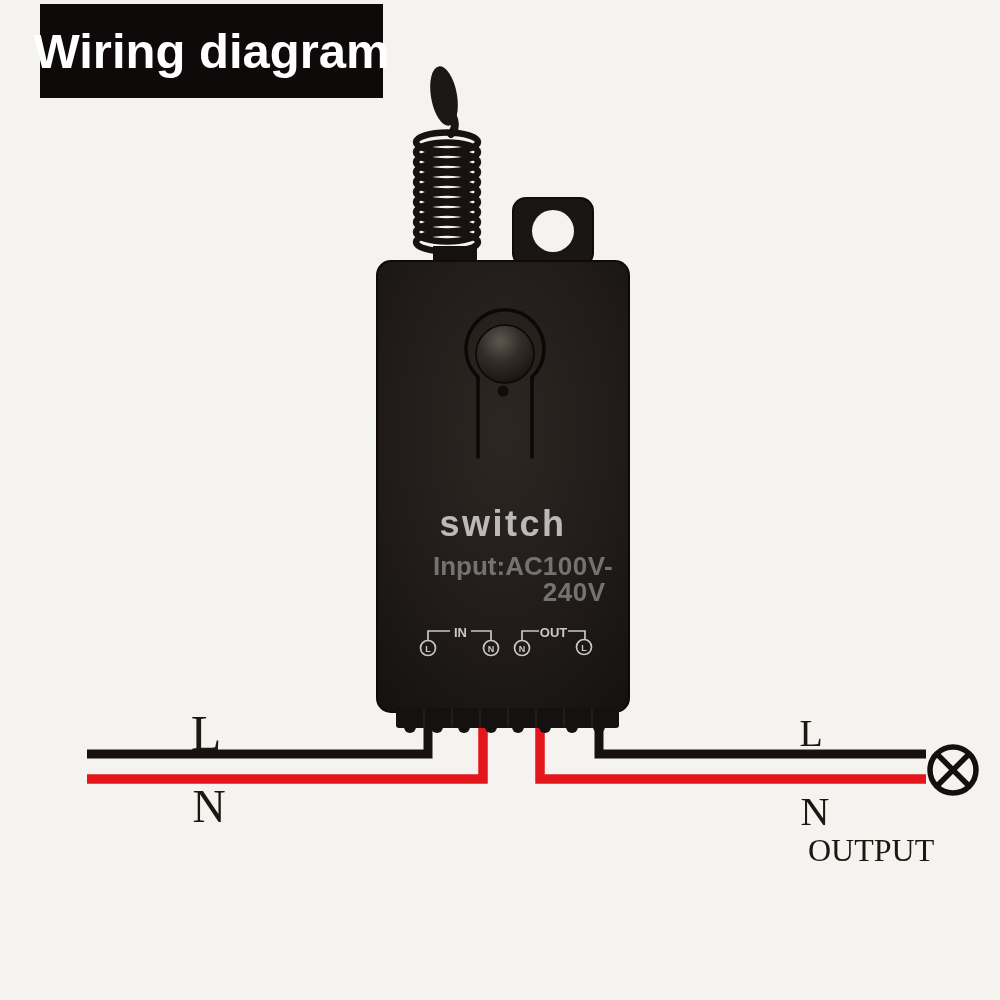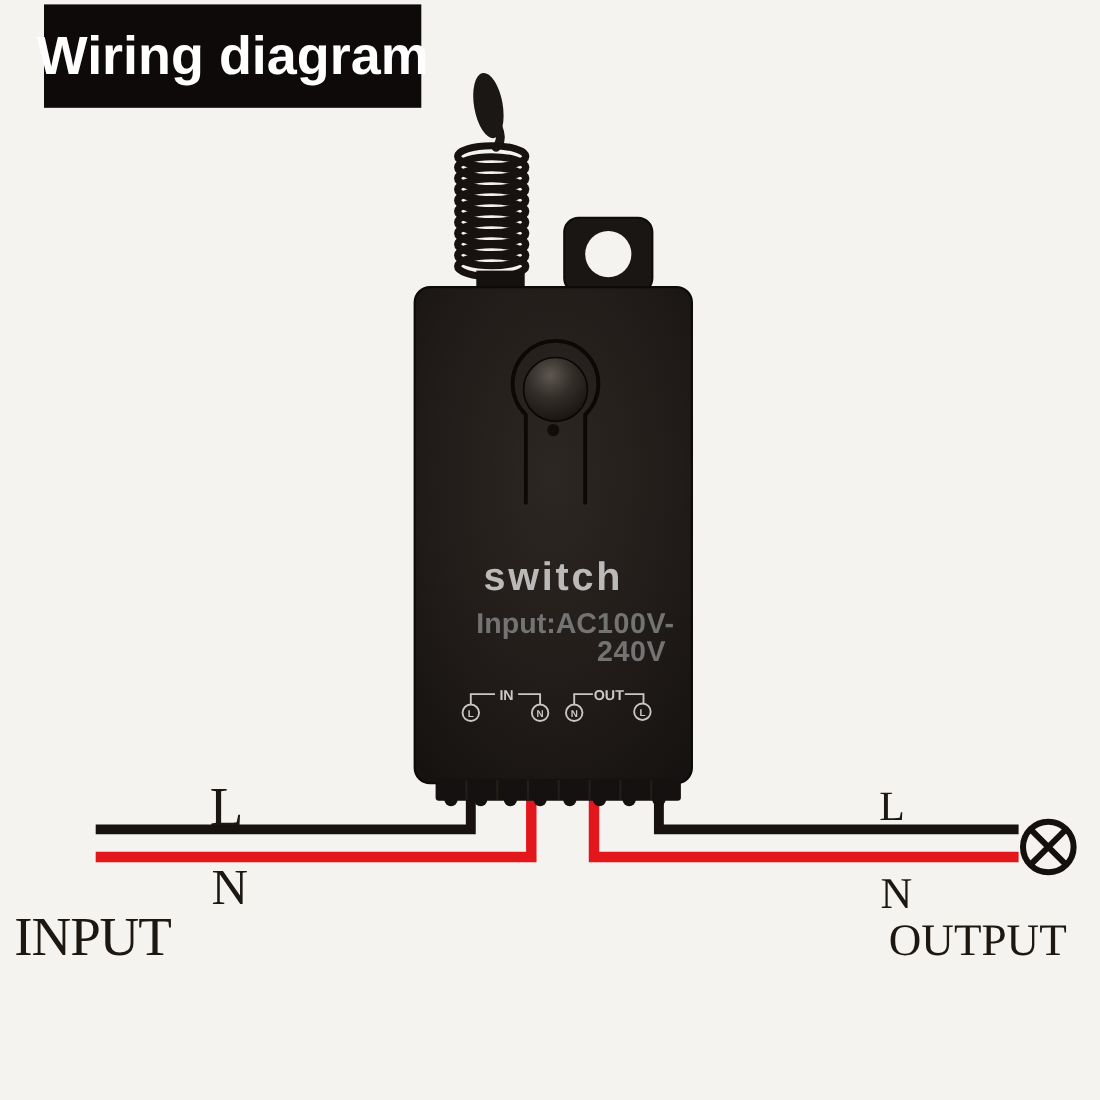--- a/index.html
+++ b/index.html
@@ -38,21 +38,21 @@
   
   .slabel {
     position:absolute; font-family:"Liberation Serif", serif; color:#1d1712;
     line-height:1; white-space:nowrap;
   }
   .lbl-l-left  { left:206px; top:708px; font-size:50px; transform:translateX(-50%); }
   .lbl-n-left  { left:209px; top:784px; font-size:46px; transform:translateX(-50%); }
   .lbl-input   { left:13px;  top:826px; font-size:50px; letter-spacing:-1px; }
   .lbl-l-right { left:811px; top:714px; font-size:38px; transform:translateX(-50%); }
   .lbl-n-right { left:815px; top:792px; font-size:40px; transform:translateX(-50%); }
-  .lbl-output  { left:808px; top:834px; font-size:41px; }
+  .lbl-output  { left:808px; top:834px; font-size:32px; }
 
   
   .tgroup { font-family:"Liberation Sans", sans-serif; font-size:13px; font-weight:bold;
             fill:#cbc8c5; text-anchor:middle; stroke:none; }
   .tletter { font-family:"Liberation Sans", sans-serif; font-size:9px; font-weight:bold;
              fill:#cbc8c5; text-anchor:middle; stroke:none; }
 </style>
 </head>
 <body>
 
@@ -165,18 +165,17 @@
   </div>
 
   <div class="dev-name">switch</div>
   <div class="dev-input">
     <span class="lg">Input:AC</span>
     <span class="sm">100V-240V</span>
   </div>
 
   <div class="slabel lbl-l-left">L</div>
   <div class="slabel lbl-n-left">N</div>
-  <div class="slabel lbl-input">INPUT</div>
   <div class="slabel lbl-l-right">L</div>
   <div class="slabel lbl-n-right">N</div>
   <div class="slabel lbl-output">OUTPUT</div>
 
 </div>
 
 </body></html>

